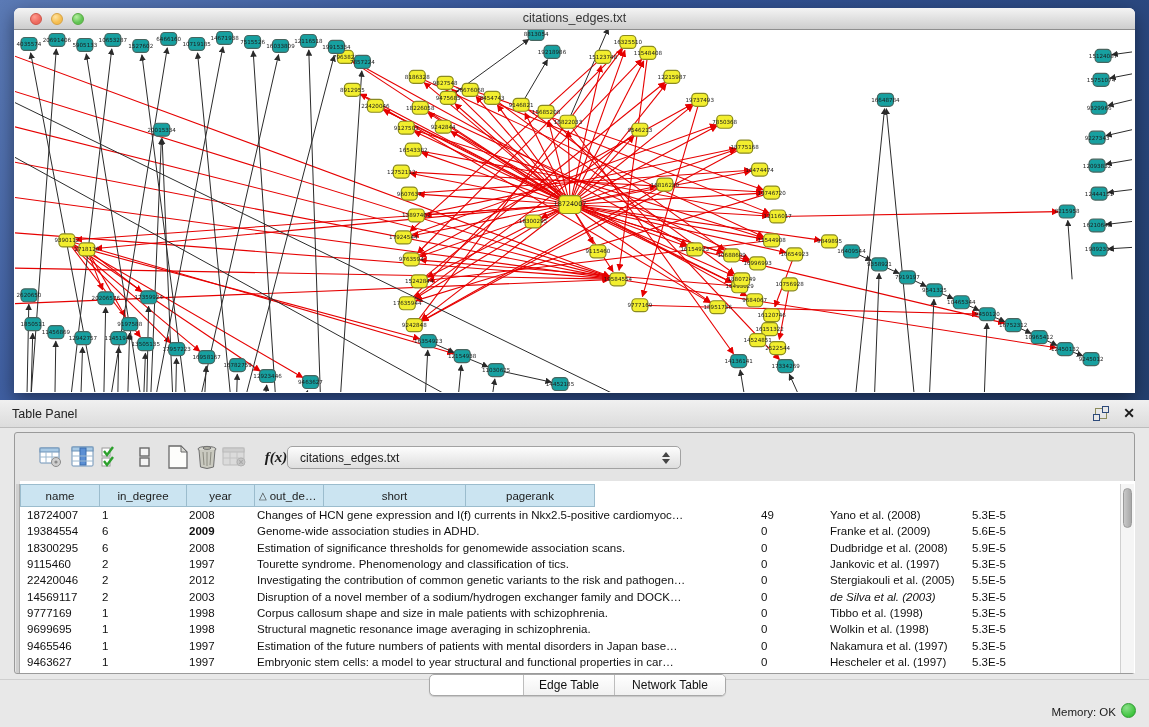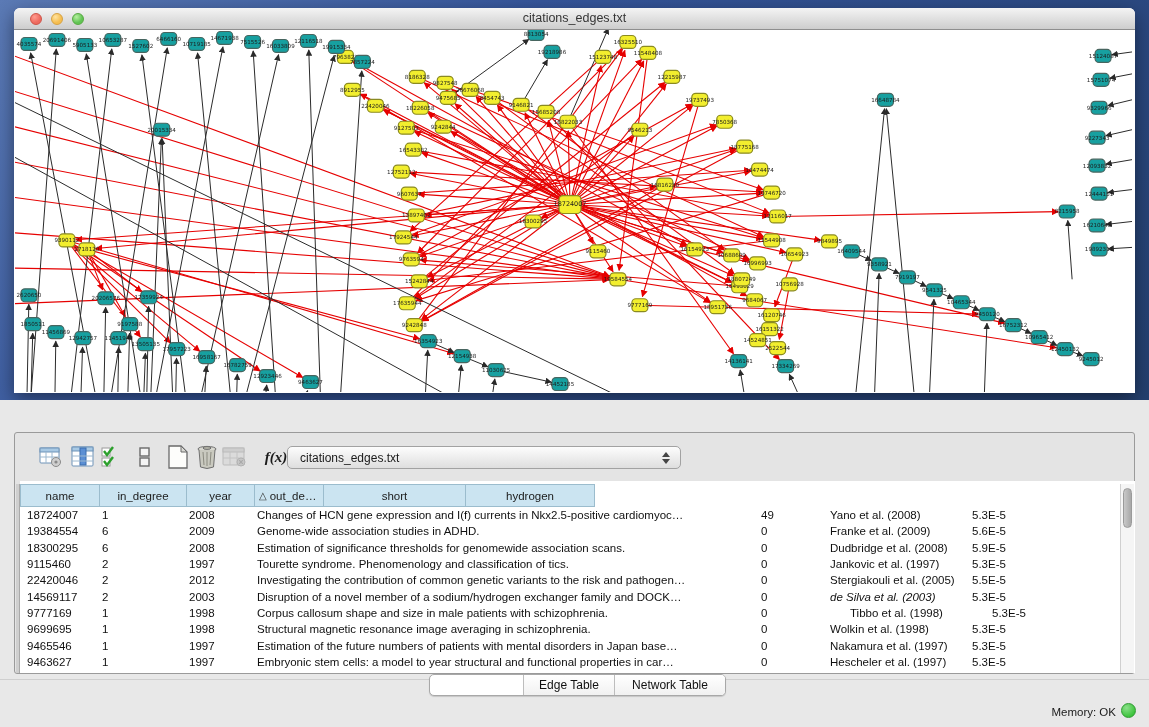--- a/index.html
+++ b/index.html
@@ -478,20 +478,25 @@
           <rect x="731" y="355.5" width="16" height="13" rx="4" fill="#17a0a0" stroke="#47655f" stroke-width="1.2"></rect>
           <text x="739" y="364" text-anchor="middle" font-size="5.6" fill="#1c1c1c" font-family="DejaVu Sans, sans-serif">14136141</text>
           <rect x="778" y="360.5" width="16" height="13" rx="4" fill="#17a0a0" stroke="#47655f" stroke-width="1.2"></rect>
           <text x="786" y="369" text-anchor="middle" font-size="5.6" fill="#1c1c1c" font-family="DejaVu Sans, sans-serif">17334269</text>
         </svg>
     </div>
   </div>
 </div>
 
 <div id="table-panel" class="abs">
+  <div id="panel-titlebar" class="abs">
+    <span id="panel-title" class="abs">Table Panel</span>
+    <span id="float-icon" class="abs"></span>
+    <span id="close-x" class="abs">✕</span>
+  </div>
 
   <div id="inner-panel" class="abs">
     <div id="toolbar" class="abs">
       <span class="abs tool" style="left:22px">
         <svg width="24" height="22">
             <rect x="1" y="2" width="19" height="15" rx="1" fill="#fff" stroke="#6f93b8"></rect>
             <rect x="1" y="2" width="19" height="4" fill="#a8c9e4" stroke="#6f93b8"></rect>
             <line x1="7" y1="6" x2="7" y2="17" stroke="#9cb8cf"></line>
             <line x1="13" y1="6" x2="13" y2="17" stroke="#9cb8cf"></line>
             <line x1="1" y1="11" x2="20" y2="11" stroke="#9cb8cf"></line>
@@ -573,37 +578,37 @@
           <span>year</span>
         </div>
         <div class="th sorted" style="width: 69px;">
           <span class="sort-glyph">△</span>
           <span>out_de…</span>
         </div>
         <div class="th" style="width: 142px;">
           <span>short</span>
         </div>
         <div class="th" style="width: 129px;">
-          <span>hydrogen</span>
+          <span>pagerank</span>
         </div>
       </div>
     <div id="tbody" class="abs">
         <div class="tr">
           <div class="td" style="width: 75px;">18724007</div>
           <div class="td" style="width: 87px;">1</div>
           <div class="td" style="width: 68px;">2008</div>
           <div class="td" style="width: 504px;">Changes of HCN gene expression and I(f) currents in Nkx2.5-positive cardiomyoc…</div>
           <div class="td" style="width: 69px;">49</div>
           <div class="td" style="width: 142px;">Yano et al. (2008)</div>
           <div class="td" style="width: 129px;">5.3E-5</div>
         </div>
         <div class="tr">
           <div class="td" style="width: 75px;">19384554</div>
           <div class="td" style="width: 87px;">6</div>
-          <div class="td" style="width: 68px;">2009</div>
+          <div class="td" style="width: 68px; font-weight: bold;">2009</div>
           <div class="td" style="width: 504px;">Genome-wide association studies in ADHD.</div>
           <div class="td" style="width: 69px;">0</div>
           <div class="td" style="width: 142px;">Franke et al. (2009)</div>
           <div class="td" style="width: 129px;">5.6E-5</div>
         </div>
         <div class="tr">
           <div class="td" style="width: 75px;">18300295</div>
           <div class="td" style="width: 87px;">6</div>
           <div class="td" style="width: 68px;">2008</div>
           <div class="td" style="width: 504px;">Estimation of significance thresholds for genomewide association scans.</div>
@@ -637,21 +642,21 @@
           <div class="td" style="width: 69px;">0</div>
           <div class="td" style="width: 142px; font-style: italic;">de Silva et al. (2003)</div>
           <div class="td" style="width: 129px;">5.3E-5</div>
         </div>
         <div class="tr">
           <div class="td" style="width: 75px;">9777169</div>
           <div class="td" style="width: 87px;">1</div>
           <div class="td" style="width: 68px;">1998</div>
           <div class="td" style="width: 504px;">Corpus callosum shape and size in male patients with schizophrenia.</div>
           <div class="td" style="width: 69px;">0</div>
-          <div class="td" style="width: 142px; margin-left: 20px;">Tibbo et al. (1998)</div>
+          <div class="td" style="width: 142px;">Tibbo et al. (1998)</div>
           <div class="td" style="width: 129px;">5.3E-5</div>
         </div>
         <div class="tr">
           <div class="td" style="width: 75px;">9699695</div>
           <div class="td" style="width: 87px;">1</div>
           <div class="td" style="width: 68px;">1998</div>
           <div class="td" style="width: 504px;">Structural magnetic resonance image averaging in schizophrenia.</div>
           <div class="td" style="width: 69px;">0</div>
           <div class="td" style="width: 142px;">Wolkin et al. (1998)</div>
           <div class="td" style="width: 129px;">5.3E-5</div>

